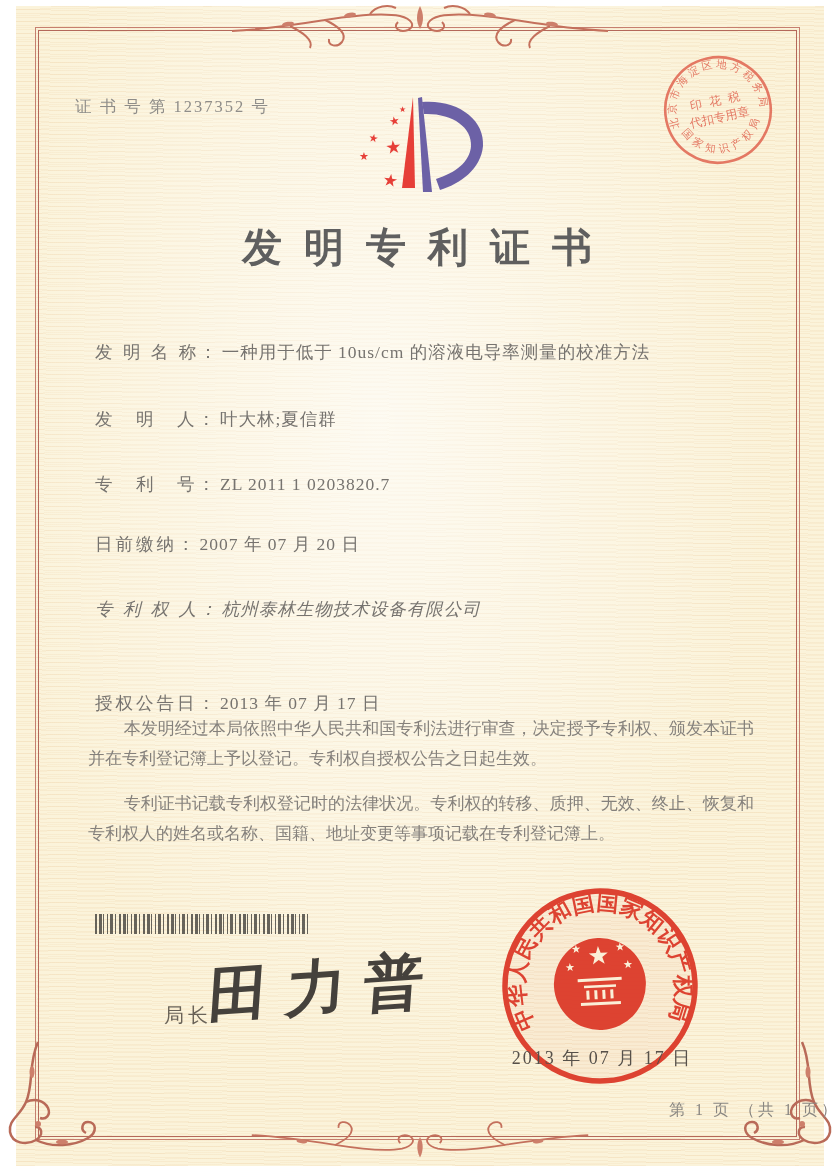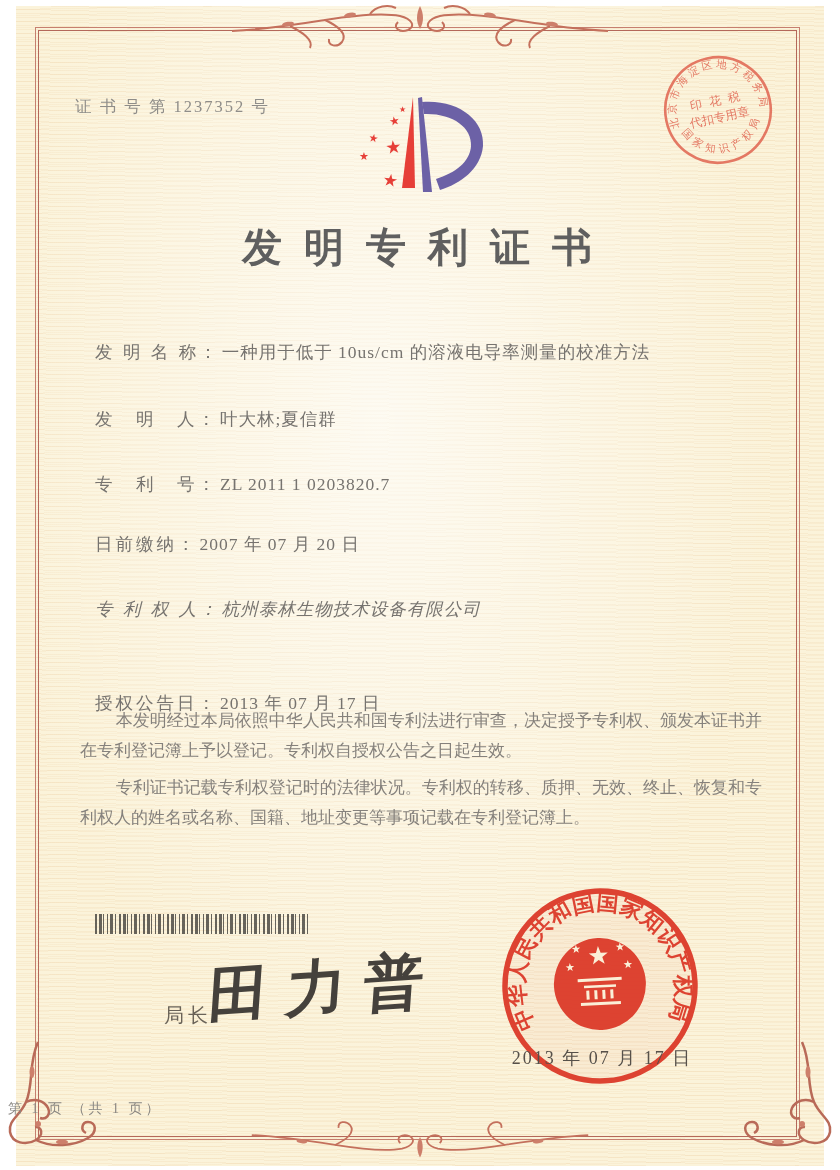--- a/index.html
+++ b/index.html
@@ -49,21 +49,21 @@
   .field .flabel{letter-spacing:3px;}
   .field .fvalue{letter-spacing:1px; margin-left:2px;}
   .f0{top:340px;text-align:right;} .f1{top:407px;} .f2{top:472px;}
   .f3{top:532px;} .f4{top:597px;font-style:italic;} .f5{top:657px;margin-top:34px;}
 
   .body-text{
     position:absolute; left:72px; top:698px; width:698px;
     font-size:17px; line-height:29.5px; color:#85817c;
     text-align:justify;
   }
-  .body-text p{margin:8px; text-indent:2.1em;}
+  .body-text p{margin:16px; text-indent:2.1em;}
 
   .barcode{
     position:absolute; left:95px; top:914px; width:216px; height:20px; opacity:.82;
     background:repeating-linear-gradient(90deg,
       #46443f 0 2px,  rgba(0,0,0,0) 2px 4px,
       #46443f 4px 7px, rgba(0,0,0,0) 7px 8px,
       #46443f 8px 9px, rgba(0,0,0,0) 9px 12px,
       #46443f 12px 13px, rgba(0,0,0,0) 13px 15px,
       #46443f 15px 18px, rgba(0,0,0,0) 18px 20px,
       #46443f 20px 21px, rgba(0,0,0,0) 21px 24px);
@@ -77,22 +77,22 @@
     font-size:60px; font-weight:700; color:#45413c;
     letter-spacing:18px; transform:rotate(-4deg) skewX(-8deg); white-space:nowrap;
   }
   .tax-stamp{position:absolute; left:660px; top:52px; transform:rotate(-12deg); opacity:.85;}
   .seal{position:absolute; left:498px; top:884px; transform:rotate(-3deg); opacity:.95;}
   .seal-date{
     position:absolute; left:500px; width:204px; top:1046px; text-align:center;
     font-size:18px; letter-spacing:2px; color:#56504a; white-space:nowrap;
   }
   .footer{
-    position:absolute; left:8px; right:0; top:1100px; text-align:left;
-    font-size:14px; letter-spacing:3px; color:#8a8782;
+    position:absolute; left:2px; right:0; top:1100px; text-align:right;
+    font-size:16px; letter-spacing:3px; color:#8a8782;
   }
 </style>
 </head>
 <body>
 
 <div class="page">
 
   <div class="paper"></div>
   <div class="frame"></div>
 

